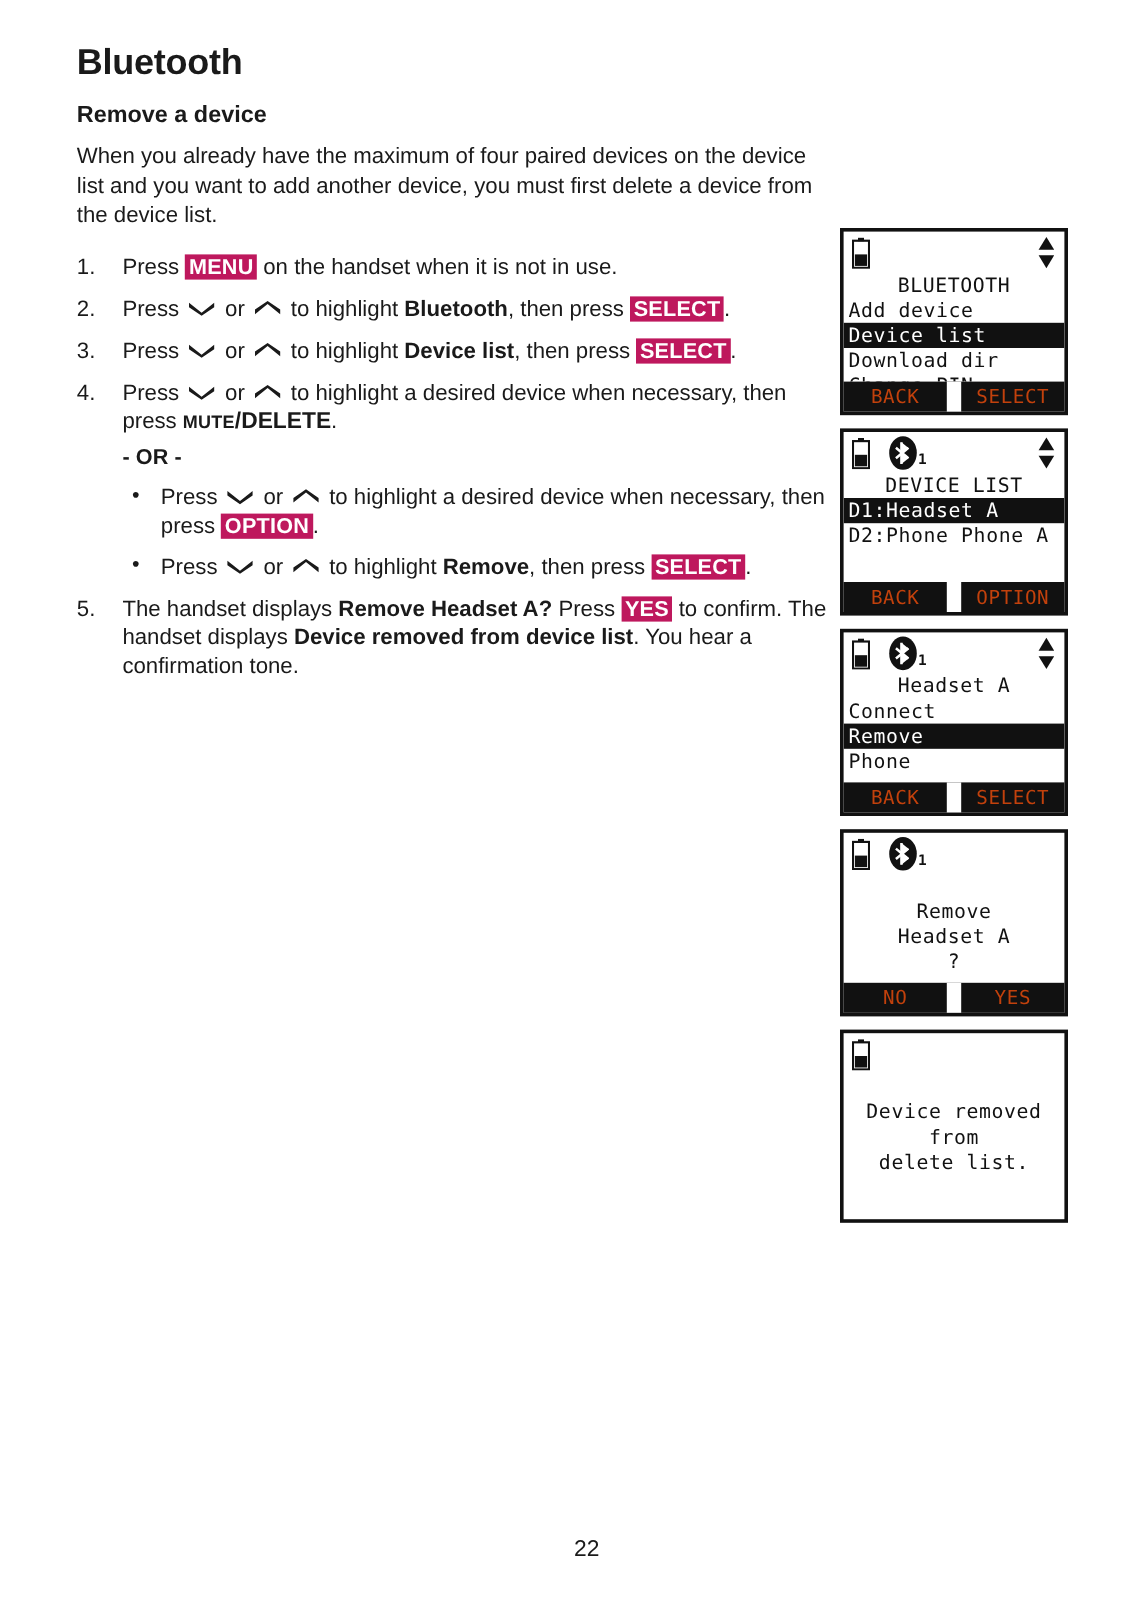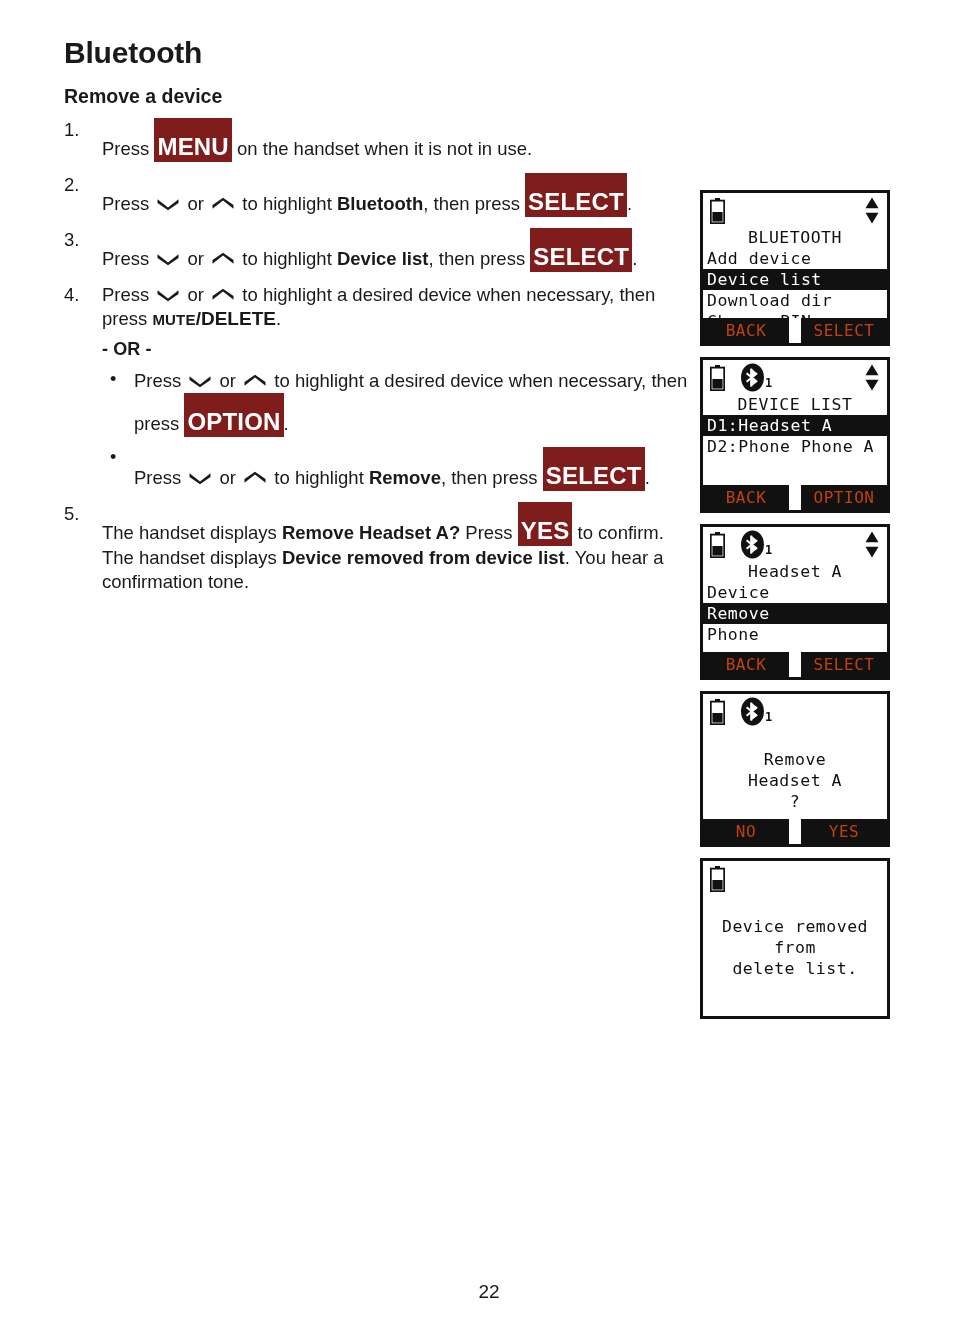--- a/index.html
+++ b/index.html
@@ -91,27 +91,27 @@
     position: absolute;
     left: 8px;
     top: -1px;
     font-size: 18px;
     line-height: 1.30;
   }
 
   
   .key {
     display: inline-block;
-    background: #7f1d1d;
+    background: #be185d;
     color: #ffffff;
     font-weight: bold;
-    padding: 16px 3px 1px 3px;
+    padding: 0px 3px 1px 3px;
     line-height: 1.12;
     letter-spacing: 0.2px;
-    font-size: 24px;
+    font-size: 18px;
     vertical-align: baseline;
     margin: 0 0px;
   }
   b.tm { font-weight: bold; }
   .smallcaps {
     font-weight: bold;
     font-size: 15px;
     letter-spacing: 0.2px;
   }
   .bigbold { font-weight: bold; font-size: 19px; }
@@ -235,20 +235,21 @@
 </style>
 </head>
 <body>
 
 <div id="page">
 
   <div id="text-col">
 
     <h1 class="chapter">Bluetooth</h1>
     <h2 class="section">Remove a device</h2>
+    <p class="intro">When you already have the maximum of four paired devices on the device list and you want to add another device, you must first delete a device from the device list.</p>
 
     <ol class="steps">
 
       <li>
         <span class="num">1.</span>
         <span>Press </span><span class="key">MENU</span><span> on the handset when it is not in use.</span>
       </li>
 
       <li>
         <span class="num">2.</span>
@@ -376,21 +377,21 @@
                 <path d="M12.2 5.6 L12.2 23.6" stroke="#fff" stroke-width="2.1"></path>
                 <path d="M7.6 10.2 L18.0 18.8 M7.6 18.8 L18.0 10.2" stroke="#fff" stroke-width="2.1"></path>
               </svg></span>
             <span class="bt-num">1</span>
             <span class="updown"><svg viewBox="0 0 16 27" width="16" height="27">
                 <path d="M8 0.5 L14.5 11.2 L1.5 11.2 Z" fill="#111"></path>
                 <path d="M8 26.5 L1.5 15.8 L14.5 15.8 Z" fill="#111"></path>
               </svg></span>
           </div>
           <div class="dmx row center">Headset A</div>
-          <div class="dmx row">Device</div>
+          <div class="dmx row">Connect</div>
           <div class="dmx row hl">Remove</div>
           <div class="dmx row">Phone</div>
         </div>
         <div class="softkeys">
           <div class="sk">BACK</div>
           <div class="sk-gap"></div>
           <div class="sk">SELECT</div>
         </div>
       </div>
       <div class="lcd">

